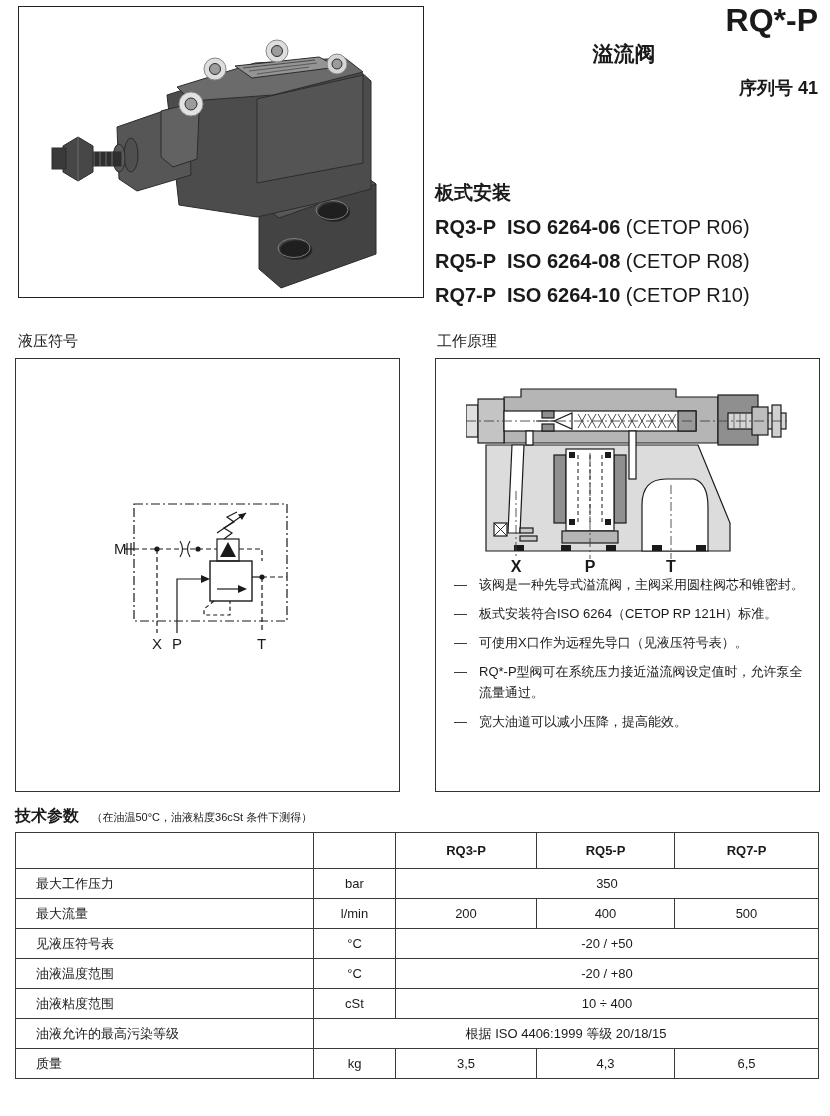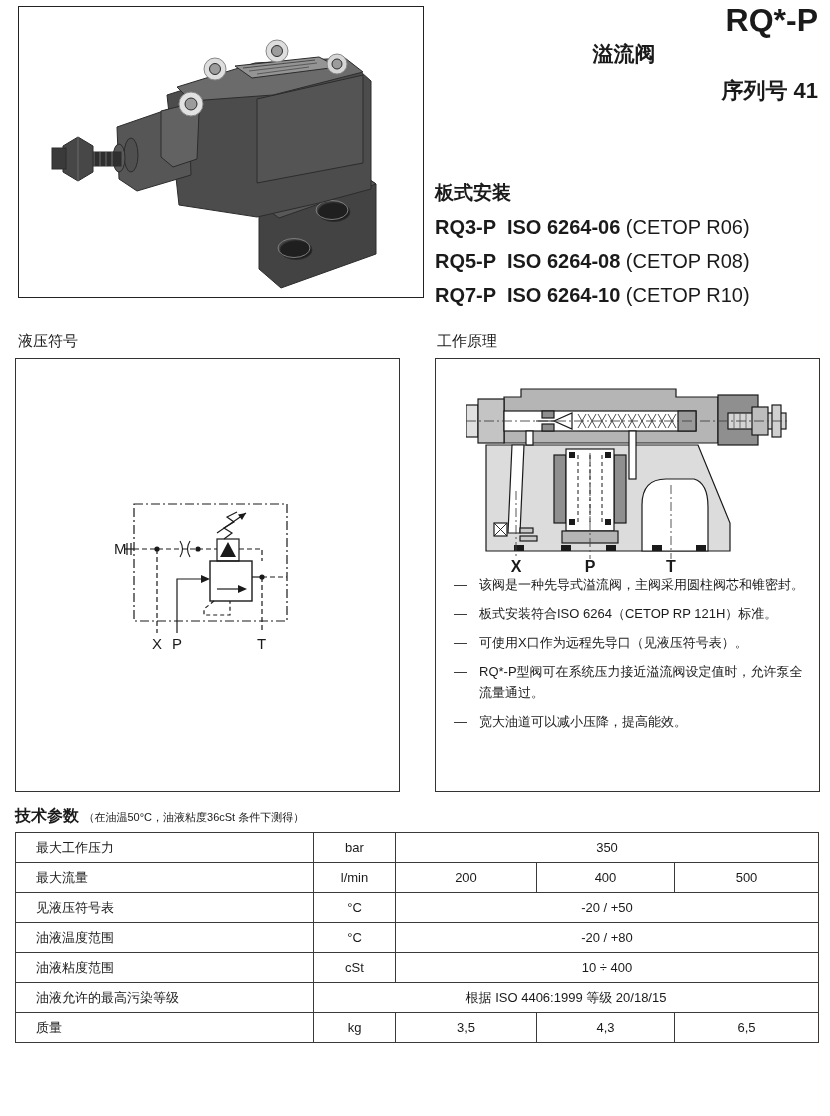--- a/index.html
+++ b/index.html
@@ -10,21 +10,21 @@
   }
   .abs{position:absolute;}
 
   
   .photo-frame{left:18px;top:6px;width:404px;height:290px;border:1.5px solid #222;background:#fff;}
 
   
   .title-block{left:430px;top:4px;width:388px;text-align:right;}
   .main-title{font-size:32px;font-weight:700;letter-spacing:0px;line-height:1.0;}
   .sub-title{font-size:21px;font-weight:700;margin-top:4px;text-align:center;}
-  .series{font-size:22px;font-weight:700;margin-top:8px;}
+  .series{font-size:18px;font-weight:700;margin-top:8px;}
 
   
   .mounting{left:435px;top:180px;width:390px;}
   .mounting-heading{font-size:19px;font-weight:700;margin-bottom:10px;}
   .model-line{font-size:20px;margin-bottom:11px;white-space:pre;}
   .model-code{font-weight:700;}
   .model-cetop{font-weight:400;}
 
   
   .section-heading{font-size:15px;font-weight:400;}
@@ -34,21 +34,21 @@
   .wp-box{left:435px;top:358px;width:383px;height:432px;border:1.2px solid #333;background:#fff;}
 
   
   .bullets{position:absolute;left:18px;right:10px;top:216px;margin:0;padding:0;list-style:none;}
   .bullets li{display:flex;gap:11px;font-size:13px;line-height:1.55;margin-bottom:9px;}
   .bullets .dash{flex:0 0 14px;font-weight:400;}
 
   
   .specs-heading-row{left:15px;top:806px;width:803px;}
   .specs-heading{font-size:16px;font-weight:700;display:inline;}
-  .specs-note{font-size:11px;font-weight:400;display:inline;}
+  .specs-note{font-size:11px;font-weight:400;display:inline;margin-left:8px;}
 
   table.specs{position:absolute;left:15px;top:832px;width:803px;border-collapse:collapse;table-layout:fixed;}
   table.specs th, table.specs td{border:1px solid #3a3a3a;font-size:13px;font-weight:400;text-align:center;vertical-align:middle;padding:0;}
   table.specs tr{height:30px;}
   table.specs tr.head{height:36px;}
   table.specs th{font-weight:700;}
   table.specs td.lbl{text-align:left;padding-left:20px;}
 
   svg text{font-family:"Liberation Sans","DejaVu Sans",sans-serif;}
 </style>
@@ -291,20 +291,27 @@
 
 <table class="specs">
   <colgroup>
     <col style="width:298px">
       <col style="width:82px">
       <col style="width:141px">
       <col style="width:138px">
       <col style="width:144px">
   </colgroup>
   <tbody>
+      <tr class="head">
+    <th></th>
+    <th></th>
+    <th>RQ3-P</th>
+    <th>RQ5-P</th>
+    <th>RQ7-P</th>
+  </tr>
   <tr>
     <td class="lbl">最大工作压力</td>
     <td>bar</td>
     <td colspan="3">350</td>
   </tr>
   <tr>
     <td class="lbl">最大流量</td>
     <td>l/min</td>
     <td>200</td>
     <td>400</td>

